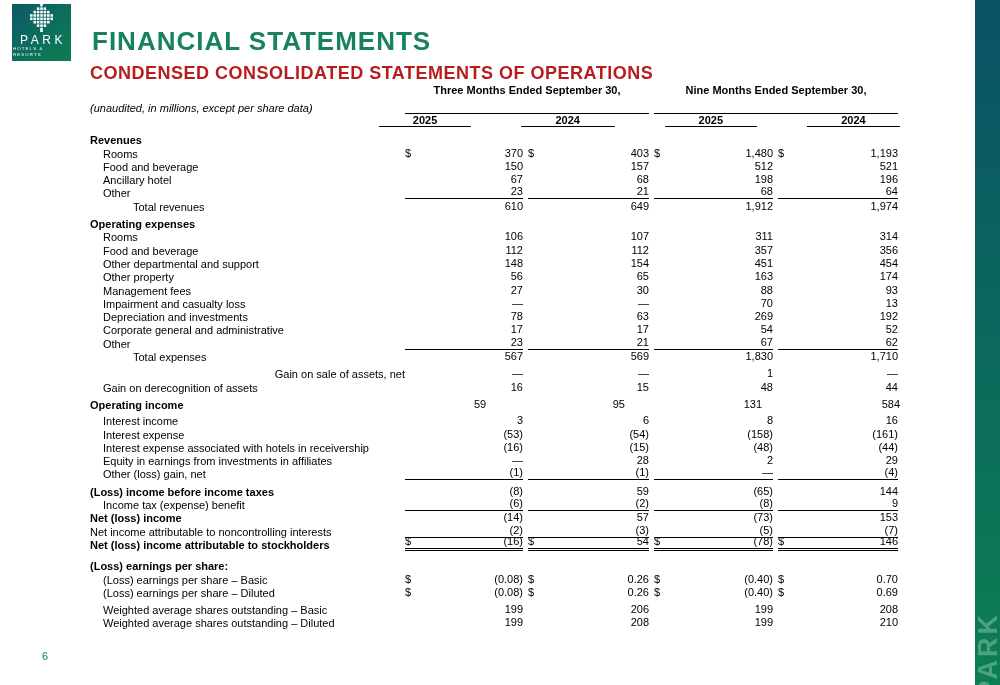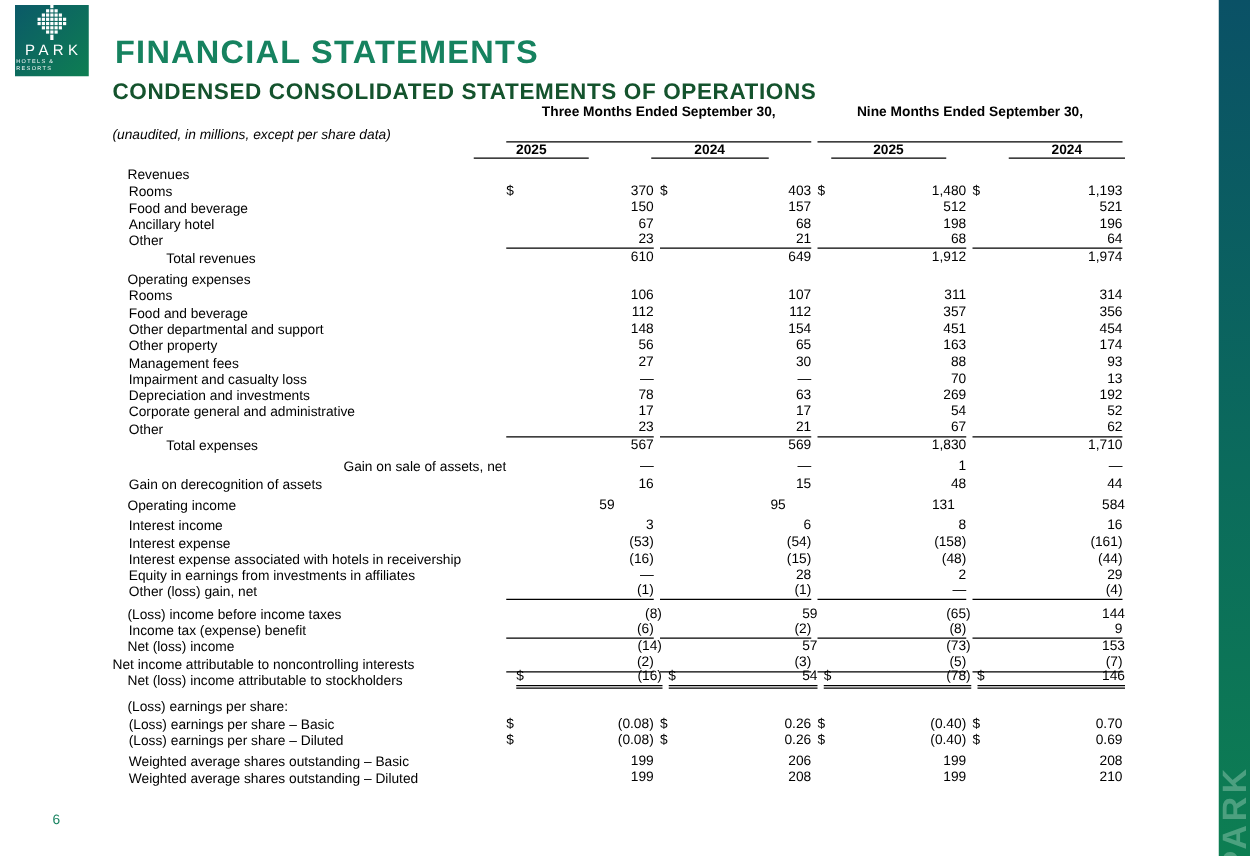--- a/index.html
+++ b/index.html
@@ -31,35 +31,35 @@
   .logo-word { color:#fff; font-size:12px; letter-spacing:3.5px; line-height:12px; padding-left:3px; }
   .logo-sub  { color:#fff; font-size:4.4px; letter-spacing:1.1px; line-height:6px; padding-left:1px; }
   
   .title {
     position:absolute; left:92px; top:26px;
     font-size:26px; letter-spacing:1px; color:var(--accent,#16825F);
     white-space:nowrap;
   }
   .subtitle {
     position:absolute; left:90px; top:63px;
-    font-size:18px; letter-spacing:0.5px; color:#14532d; white-space:nowrap;
+    font-size:18px; letter-spacing:0.5px; color:#b91c1c; white-space:nowrap;
   }
   
   .table { position:absolute; left:90px; top:100px; width:810px; font-size:11px; }
   .thead-row1 { display:flex; align-items:flex-end; height:14px; }
   .note { width:315px; font-style:italic; font-size:11px; }
   .group { font-weight:bold; text-align:center; border-bottom:1.5px solid #000; padding-bottom:17px; }
   .group.g1 { width:244px; }
   .group.g2 { width:244px; margin-left:5px; }
   .thead-row2 { display:flex; align-items:flex-end; height:13px;gap:45px; }
   .ylbl { font-weight:bold; text-align:center; border-bottom:1.5px solid #000; }
   .spacer-lbl { width:315px; }
   .rows { margin-top:6px; }
   .trow { display:flex; align-items:flex-end; height:13.3px; }
-  .trow.bold .lbl { font-weight:normal;margin-left:12px; }
+  .trow.bold .lbl { font-weight:bold; }
   .lbl { width:315px; white-space:nowrap; overflow:hidden; }
   .ind1 .lbl { padding-left:13px; }
   .ind2 .lbl { padding-left:43px; }
   .cell { display:flex; justify-content:flex-end; align-items:flex-end; padding-bottom:1px; }
   .c0 { width:118px; margin-left:0; }
   .c1 { width:121px; margin-left:5px; }
   .c2 { width:119px; margin-left:5px; }
   .c3 { width:120px; margin-left:5px; }
   .cell.single { border-bottom:1px solid #000; }
   .cell.double { border-bottom:3px double #000; }

